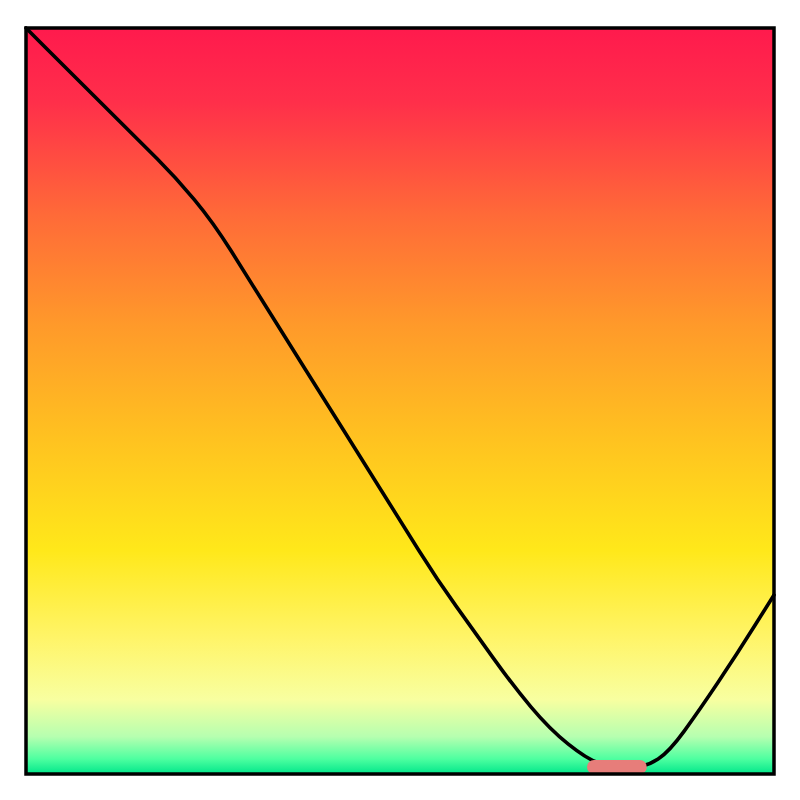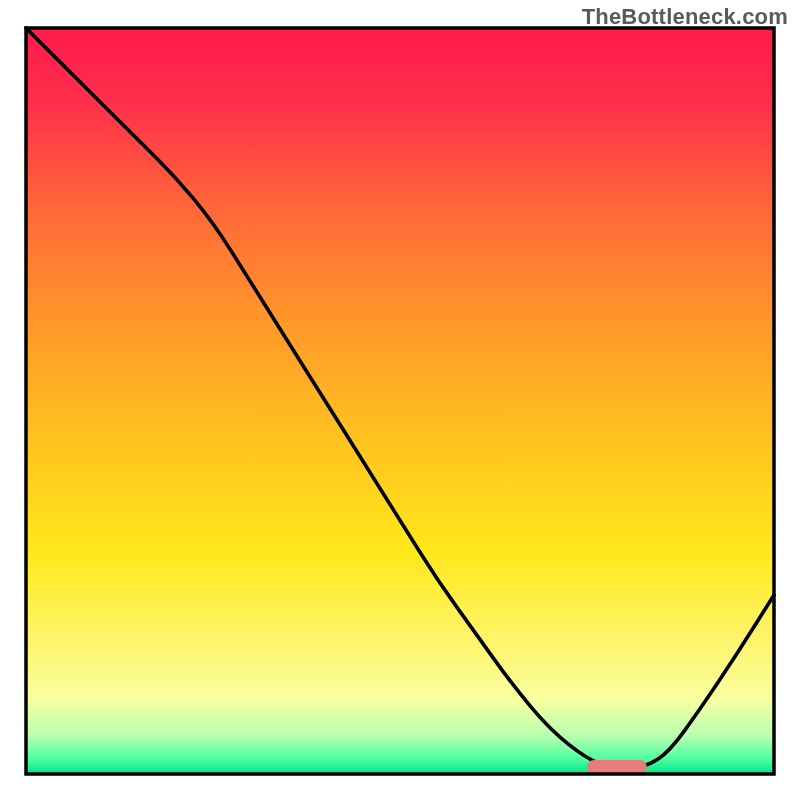--- a/index.html
+++ b/index.html
@@ -30,21 +30,20 @@
     top: 0;
     left: 0;
     width: 800px;
     height: 800px;
   }
 </style>
 </head>
 <body>
 <div class="container">
 
-  <div class="watermark">TheBottleneck.com</div>
 
   <svg class="chart" viewBox="0 0 800 800">
     <defs>
 
       <linearGradient id="bgGrad" x1="0" y1="0" x2="0" y2="1">
         <stop offset="0%" stop-color="#ff1a4d"></stop>
         <stop offset="10%" stop-color="#ff2f4a"></stop>
         <stop offset="25%" stop-color="#ff6a38"></stop>
         <stop offset="40%" stop-color="#ff9a2a"></stop>
         <stop offset="55%" stop-color="#ffc220"></stop>

